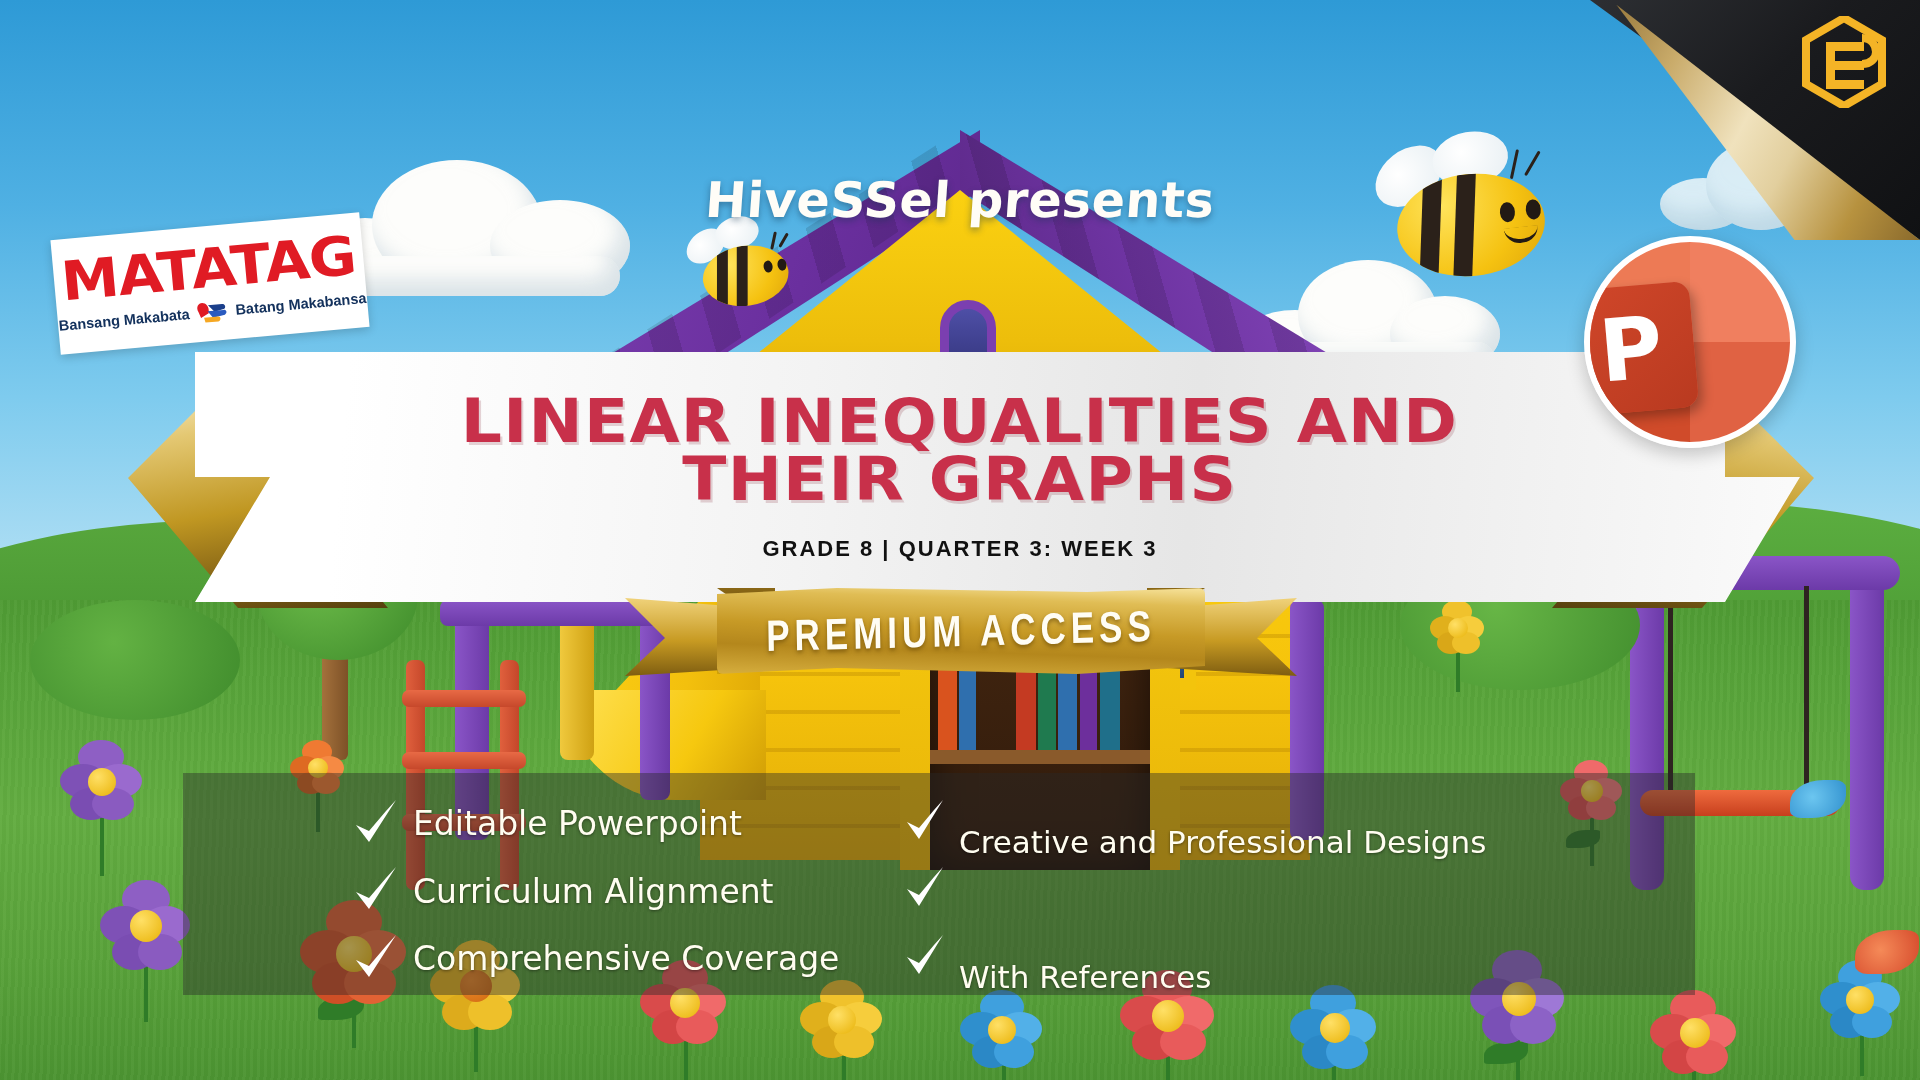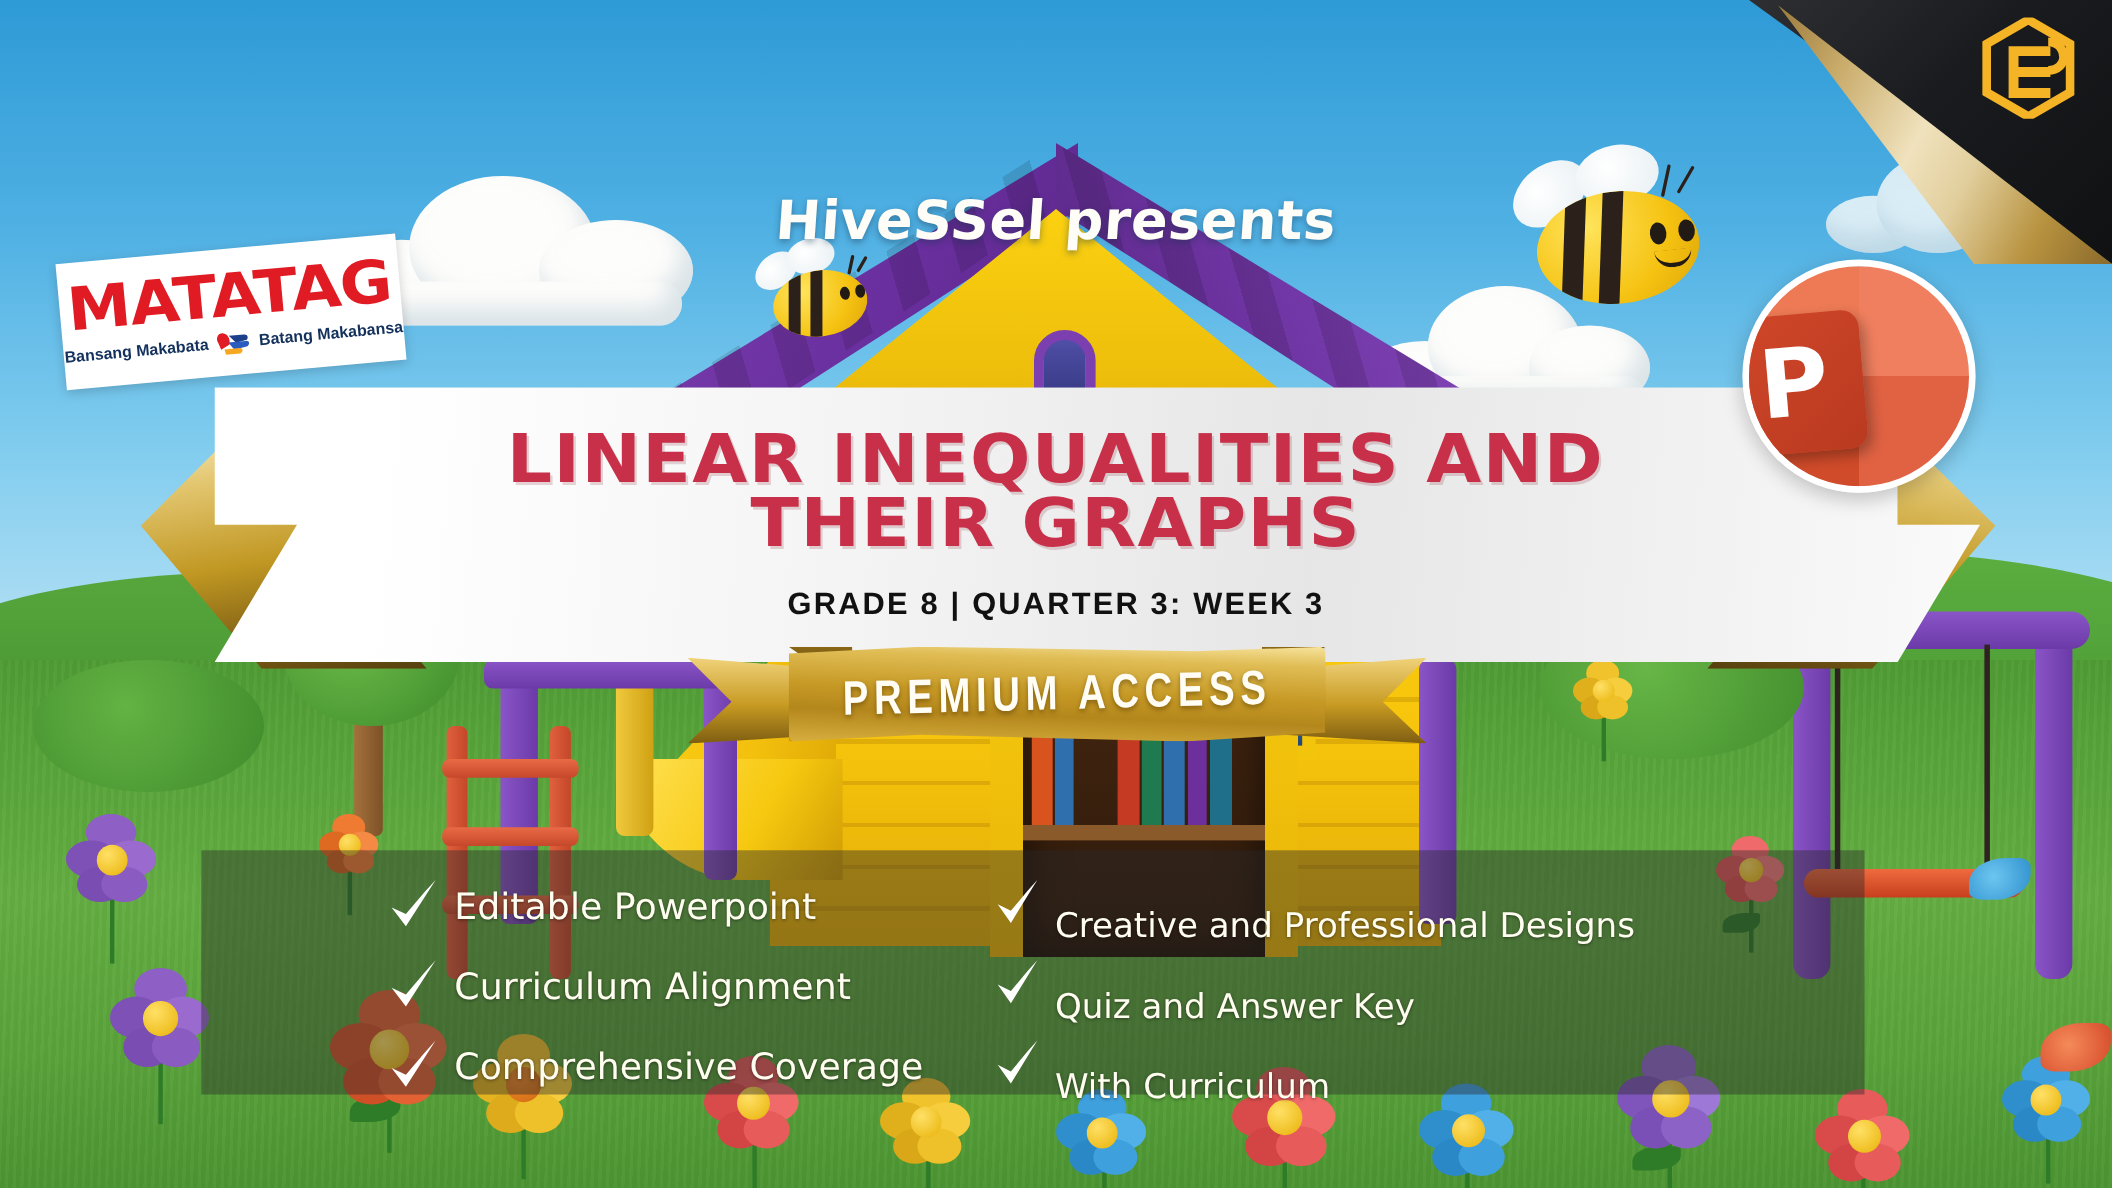--- a/index.html
+++ b/index.html
@@ -120,21 +120,21 @@
   .big-title{
     font-family:"DejaVu Sans", sans-serif;
     font-weight:900; font-size:61px; line-height:.95; letter-spacing:1.2px;
     color:#c8304a; text-align:center; text-transform:uppercase;
     text-shadow:2px 3px 0 rgba(120,20,40,.18);
     transform:scaleX(1.06); transform-origin:center;
   }
   .sub-title{
     margin-top:28px;
     font-family:"Liberation Sans", sans-serif;
-    font-weight:700; font-size:28px; letter-spacing:2px;
+    font-weight:700; font-size:22px; letter-spacing:2px;
     color:#111; text-transform:uppercase; text-align:center;
   }
 
   
   .ribbon{ position:absolute; left:625px; top:588px; width:672px; height:96px; }
   .rb-tailL,.rb-tailR{
     position:absolute; top:10px; width:130px; height:78px;
     background:linear-gradient(180deg,#f0d27a,#c79a22 55%,#7e5d11);
   }
   .rb-tailL{ left:0;  clip-path:polygon(0 0, 130px 10px, 130px 70px, 0 78px, 40px 40px); }
@@ -612,28 +612,27 @@
         </span>
         <span class="flabel">Creative and Professional Designs</span>
       </div>
 
       <div class="fitem col2" style="grid-column:2;grid-row:2;">
         <span class="tick">
           <svg width="40" height="48" viewBox="0 0 40 48">
               <path d="M2 24 L14 41 L38 2 L29 12 L14 30 Z" fill="#ffffff"></path>
             </svg>
         </span>
-        <span class="flabel">Quiz and Answer Key</span>
       </div>
 
       <div class="fitem col2" style="grid-column:2;grid-row:3;">
         <span class="tick">
           <svg width="40" height="48" viewBox="0 0 40 48">
               <path d="M2 24 L14 41 L38 2 L29 12 L14 30 Z" fill="#ffffff"></path>
             </svg>
         </span>
-        <span class="flabel">With Curriculum</span>
+        <span class="flabel">With References</span>
       </div>
 
     </div>
   </div>
 
 </div>
 
 </body></html>

